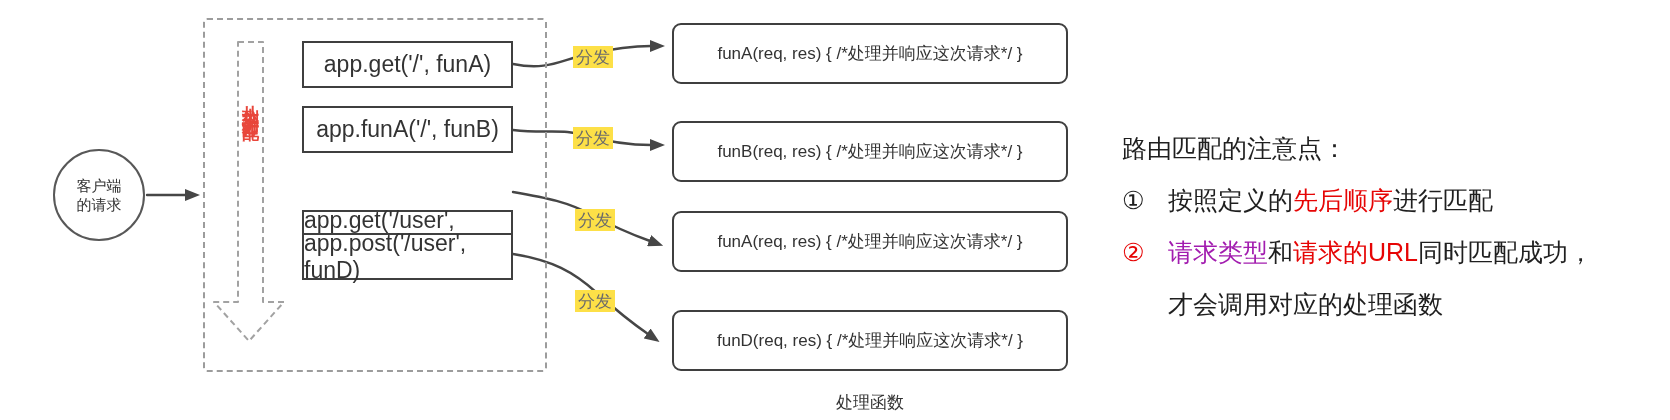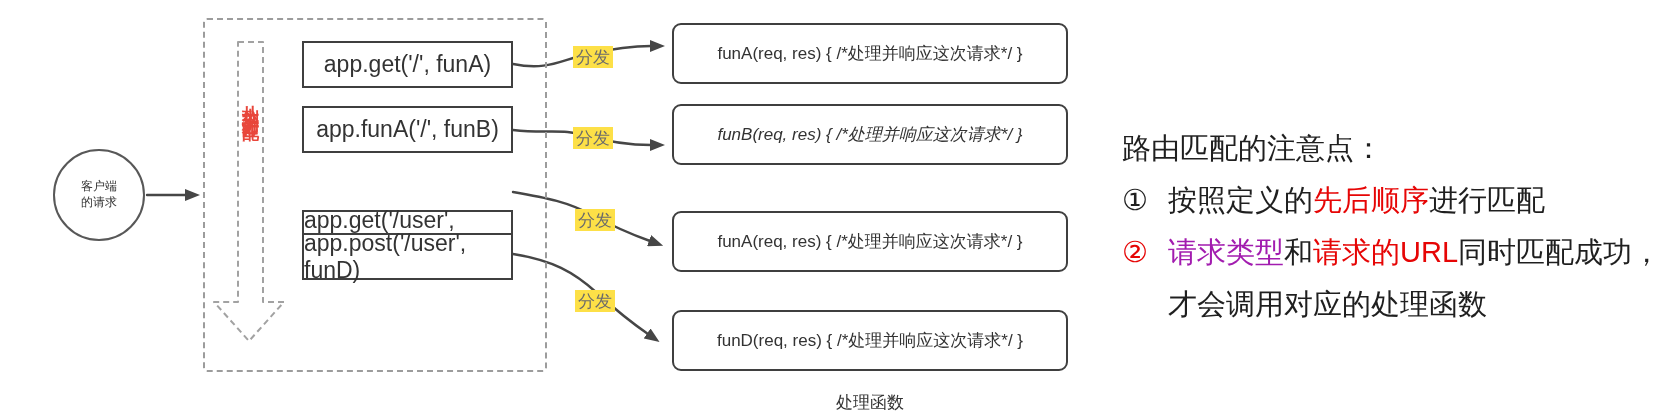--- a/index.html
+++ b/index.html
@@ -12,21 +12,21 @@
 
   
   svg.connectors{position:absolute;left:0;top:0;width:1670px;height:420px;pointer-events:none;}
   svg.connectors path.solid{fill:none;stroke:#464646;stroke-width:2.4;stroke-linecap:round;}
   svg.connectors path.dashedshape{fill:none;stroke:#a2a2a2;stroke-width:2;stroke-dasharray:6 4;stroke-linejoin:round;}
 
   
   .client-circle{
     left:53px;top:149px;width:92px;height:92px;border:2px solid #585858;border-radius:50%;
     display:flex;align-items:center;justify-content:center;text-align:center;
-    font-size:12px;line-height:1.3;white-space:pre-line;background:#fff;
+    font-size:15px;line-height:1.3;white-space:pre-line;background:#fff;
   }
 
   
   .router-box{left:203px;top:18px;width:344px;height:354px;border:2px dashed #9c9c9c;border-radius:4px;}
 
   
   .order-text{
     left:237px;top:91px;width:27px;
     writing-mode:vertical-lr;text-orientation:upright;
     font-size:17px;font-weight:600;letter-spacing:3px;line-height:27px;text-align:left;
@@ -38,37 +38,37 @@
     display:flex;align-items:center;justify-content:center;font-size:23px;
   }
   .route-box.r0{top:41px;} .route-box.r1{top:106px;} .route-box.r2{top:170px;margin-top:40px;}
   .route-box.r3{top:233px;} .route-box.r4{top:297px;}
 
   
   .handler-box{
     left:672px;width:396px;height:61px;border:2px solid #3f3f3f;border-radius:9px;background:#fff;
     display:flex;align-items:center;justify-content:center;font-size:17px;
   }
-  .handler-box.h0{top:23px;} .handler-box.h1{top:104px;font-style:italic;} .handler-box.h2{top:211px;} .handler-box.h3{top:310px;}
+  .handler-box.h0{top:23px;} .handler-box.h1{top:121px;} .handler-box.h2{top:211px;} .handler-box.h3{top:310px;}
 
   
   .dispatch-label{
     width:40px;height:22px;background:#fde047;display:flex;align-items:center;justify-content:center;
     font-size:17px;color:#6b6b6b;
   }
   .dispatch-label.d0{left:573px;top:46px;} .dispatch-label.d1{left:573px;top:127px;}
   .dispatch-label.d2{left:575px;top:209px;} .dispatch-label.d3{left:575px;top:290px;}
 
   
   .caption{font-size:17px;color:#333;text-align:center;}
   .caption.routes{left:203px;top:391px;width:344px;}
   .caption.handlers{left:672px;top:391px;width:396px;}
 
   
-  .notes{left:1122px;top:122px;width:545px;font-size:29px;line-height:52px;color:#1f1f1f;}
+  .notes{left:1122px;top:122px;width:545px;font-size:25px;line-height:52px;color:#1f1f1f;}
   .notes .row{display:flex;}
   .notes .marker{width:46px;flex:0 0 46px;}
   .notes .body{flex:1;}
 </style>
 </head>
 <body>
 
 <div class="stage">
 
   <svg class="connectors">

